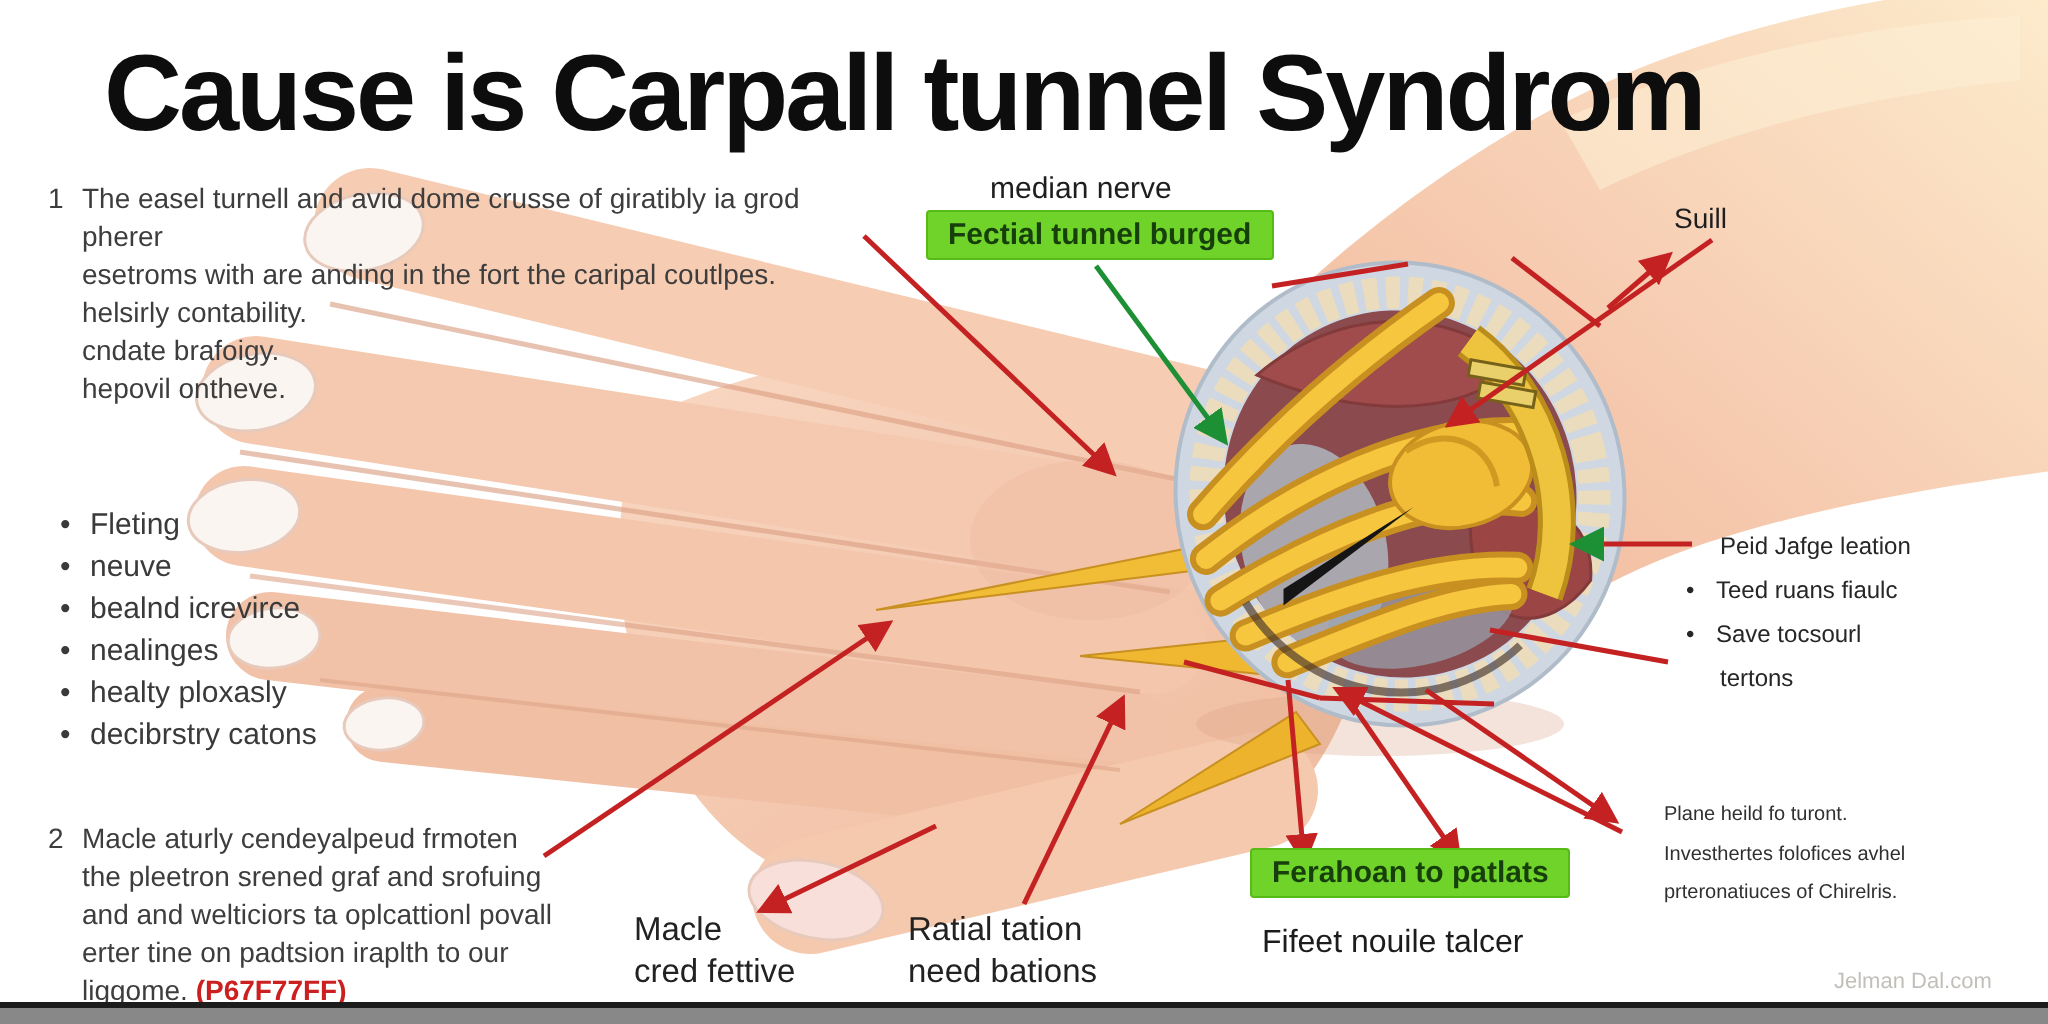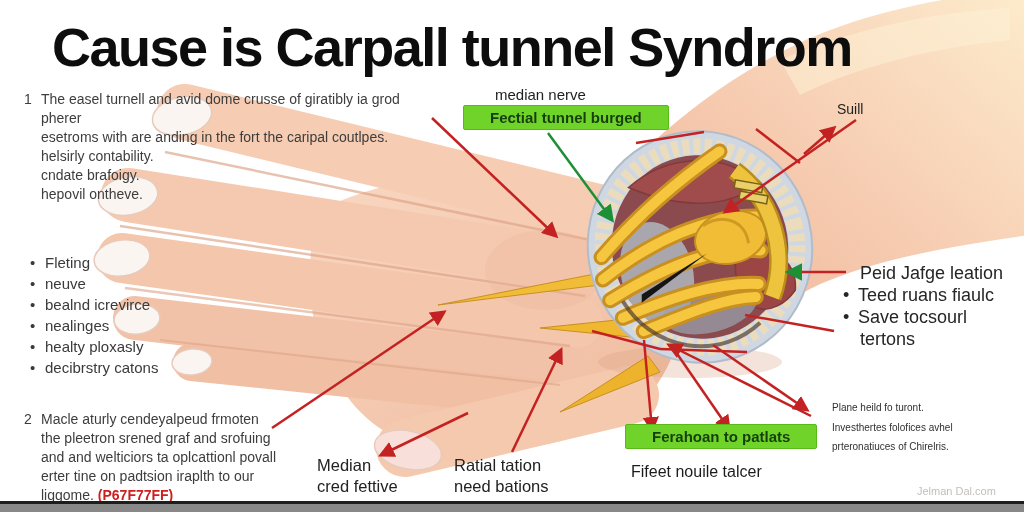--- a/index.html
+++ b/index.html
@@ -20,26 +20,26 @@
   .note2{left:24px;top:410px;width:300px;}
   .code{color:#cc2020;font-weight:600;}
   .bullets{left:30px;top:252px;font-size:15px;line-height:21px;color:#3a3a3a;z-index:4;}
   .b-row{display:flex;}
   .dot{width:15px;flex:none;}
   .dot::before{content:"\2022";}
   .lab{color:#1e1e1e;z-index:4;white-space:nowrap;}
   .median-nerve{left:495px;top:86px;font-size:15px;}
   .badge{
     background:#6fd32a;color:#173f0b;font-size:15px;font-weight:600;
-    padding:3px 26px;border:1px solid #57bb17;border-radius:2px;z-index:4;white-space:nowrap;
+    padding:3px 10px;border:1px solid #57bb17;border-radius:2px;z-index:4;white-space:nowrap;
   }
   .badge1{left:463px;top:105px;}
   .badge2{left:625px;top:424px;}
   .suill{left:837px;top:101px;font-size:14px;}
-  .right-group{left:843px;top:262px;font-size:18px;line-height:22px;color:#262626;z-index:4;}
+  .right-group{left:843px;top:262px;font-size:12px;line-height:22px;color:#262626;z-index:4;}
   .rg-indent{padding-left:17px;}
   .plane-note{left:832px;top:398px;font-size:10px;line-height:19.5px;color:#303030;z-index:4;}
   .fifeet{left:631px;top:463px;font-size:16px;color:#1c1c1c;}
   .two-line{font-size:16.5px;line-height:21px;color:#222;z-index:4;}
   .median-cred{left:317px;top:455px;}
   .ratial{left:454px;top:455px;}
   .watermark{left:917px;top:485px;font-size:11px;color:#c2bfba;z-index:4;}
 </style>
 </head>
 <body>
@@ -236,21 +236,21 @@
   <div class="abs plane-note">
     <div>Plane heild fo turont.</div>
     <div>Investhertes folofices avhel</div>
     <div>prteronatiuces of Chirelris.</div>
   </div>
 
   <div class="abs badge badge2">Ferahoan to patlats</div>
   <div class="abs lab fifeet">Fifeet nouile talcer</div>
 
   <div class="abs two-line median-cred">
-    <div>Median</div>
+    <div>Macle</div>
     <div>cred fettive</div>
   </div>
   <div class="abs two-line ratial">
     <div>Ratial tation</div>
     <div>need bations</div>
   </div>
 
   <div class="abs watermark">Jelman Dal.com</div>
 
 </div>

